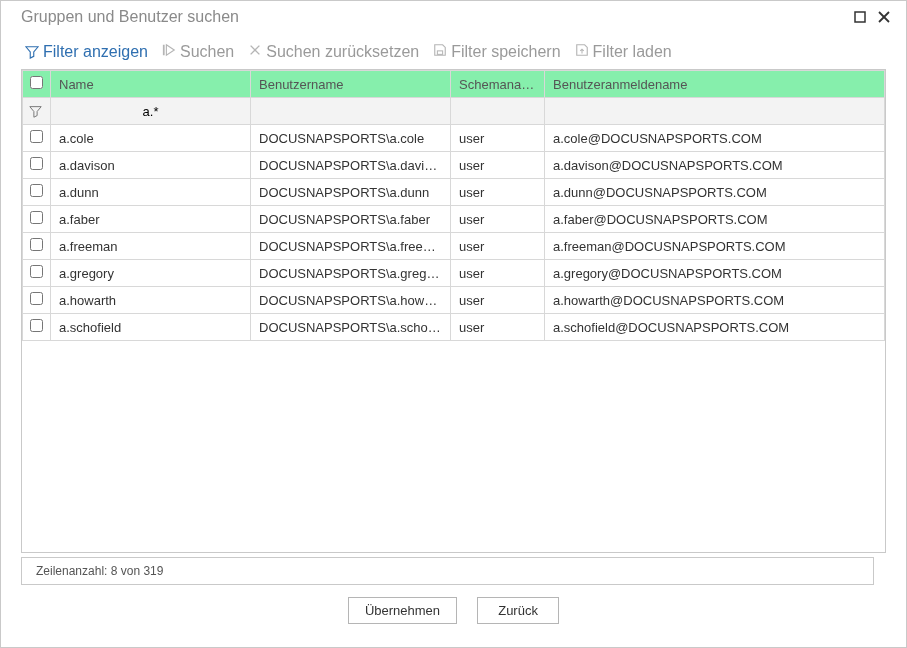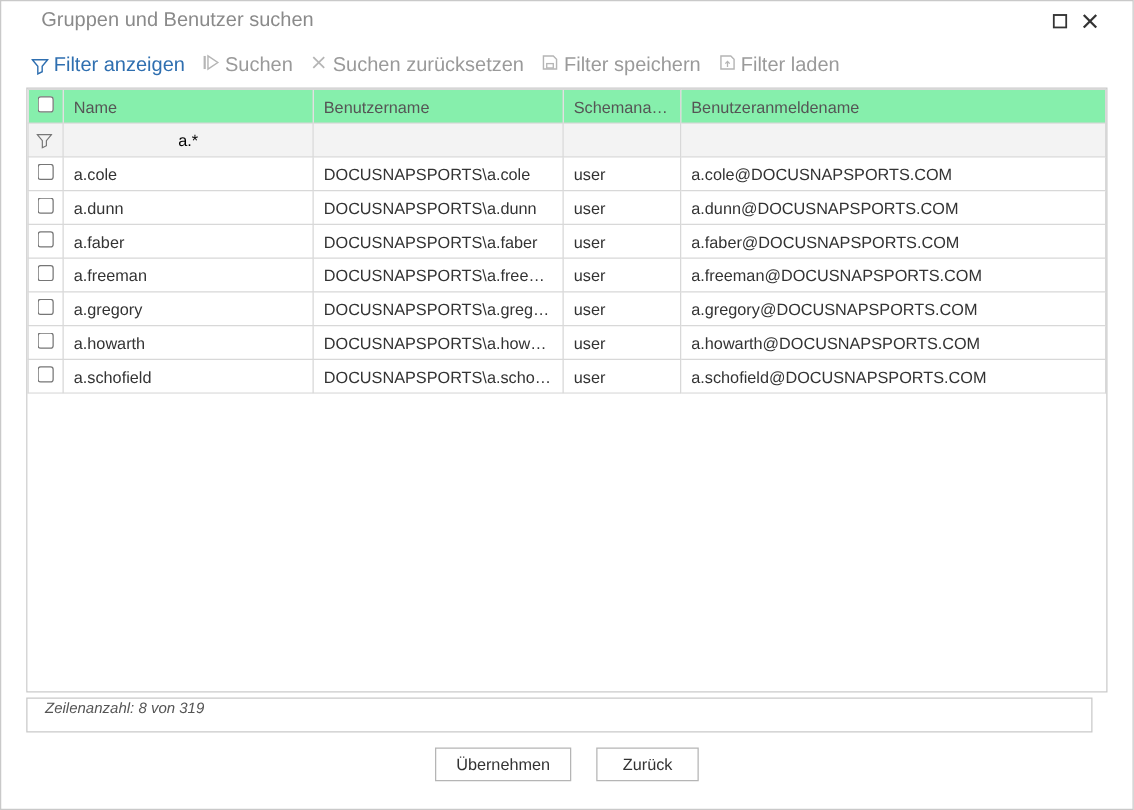--- a/index.html
+++ b/index.html
@@ -1,18 +1,18 @@
 <!DOCTYPE html>
 <html><head>
 <meta charset="utf-8">
 <style>
 * { box-sizing: border-box; margin: 0; padding: 0; font-family: "Segoe UI", Tahoma, sans-serif; }
 body { background: #fff; width: 907px; height: 648px; overflow: hidden; border: 1px solid #c9c9c9; }
 
-.titlebar { display: flex; align-items: center; height: 32px; padding: 0 24px; }
+.titlebar { display: flex; align-items: center; height: 32px; padding: 0 12px; }
 .titlebar .title { color: #8a8a8a; font-size: 16px; padding-left: 8px; }
 .titlebar .spacer { flex: 1; }
 .titlebar .winbtn { width: 20px; height: 20px; display: flex; align-items: center; justify-content: center; cursor: pointer; margin-left: 4px; }
 
 .toolbar { display: flex; align-items: center; gap: 14px; padding: 10px 20px 8px 24px; }
 .toolbar .item { display: inline-flex; align-items: center; gap: 4px; font-size: 16px; cursor: pointer; }
 .toolbar .active { color: #2f6fb0; }
 .toolbar .disabled { color: #9a9a9a; text-align: right; }
 .toolbar svg { width: 14px; height: 14px; }
 
@@ -25,21 +25,21 @@
 .filter-row input { width: 100%; border: none; background: transparent; font-size: 13px; text-align: center; outline: none; }
 .checkbox-cell { width: 28px; text-align: center; padding: 0; }
 .checkbox-cell input { margin: 0; }
 .col-name { width: 200px; }
 .col-user { width: 200px; }
 .col-schema { width: 94px; }
 
 tbody td { color: #333; margin-top: 20px; }
 .tbody-area { flex: 1; overflow: auto; background: #fff; }
 
-.status { margin: 4px 32px 0 20px; border: 1px solid #c9c9c9; height: 28px; display: flex; align-items: flex-start; padding: 0 14px; font-size: 12px; color: #555; font-style: italic; }
+.status { margin: 4px 32px 0 20px; border: 1px solid #c9c9c9; height: 28px; display: flex; align-items: center; padding: 0 14px; font-size: 12px; color: #555; }
 
 .footer { display: flex; justify-content: center; gap: 20px; padding: 12px 20px; }
 .footer button { border: 1px solid #b5b5b5; background: #fff; font-size: 13px; padding: 5px 16px; min-width: 82px; cursor: pointer; color: #333; }
 
 .funnel-icon svg, .winbtn svg { display: block; }
 </style>
 </head>
 <body>
 
 <div class="titlebar">
@@ -129,20 +129,27 @@
     <tbody id="rows-body">
         <tr>
           <td class="checkbox-cell"><input type="checkbox" style=""></td>
           <td>a.cole</td>
           <td>DOCUSNAPSPORTS\a.cole</td>
           <td>user</td>
           <td>a.cole@DOCUSNAPSPORTS.COM</td>
         </tr>
         <tr>
           <td class="checkbox-cell"><input type="checkbox" style=""></td>
+          <td>a.davison</td>
+          <td>DOCUSNAPSPORTS\a.davison</td>
+          <td>user</td>
+          <td>a.davison@DOCUSNAPSPORTS.COM</td>
+        </tr>
+        <tr>
+          <td class="checkbox-cell"><input type="checkbox" style=""></td>
           <td>a.dunn</td>
           <td>DOCUSNAPSPORTS\a.dunn</td>
           <td>user</td>
           <td>a.dunn@DOCUSNAPSPORTS.COM</td>
         </tr>
         <tr>
           <td class="checkbox-cell"><input type="checkbox" style=""></td>
           <td>a.faber</td>
           <td>DOCUSNAPSPORTS\a.faber</td>
           <td>user</td>

